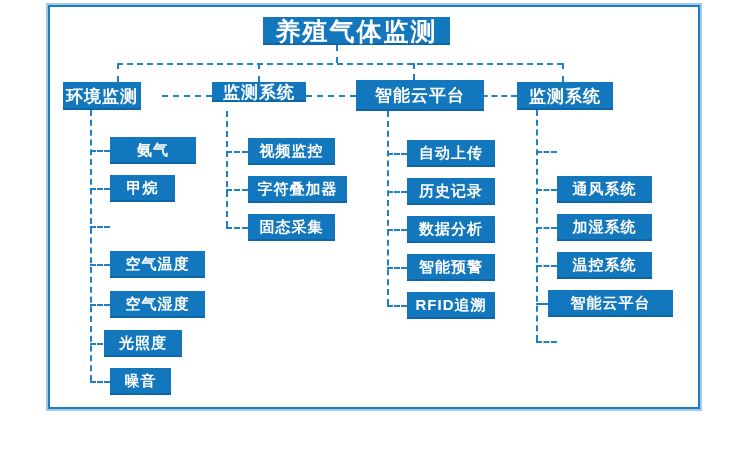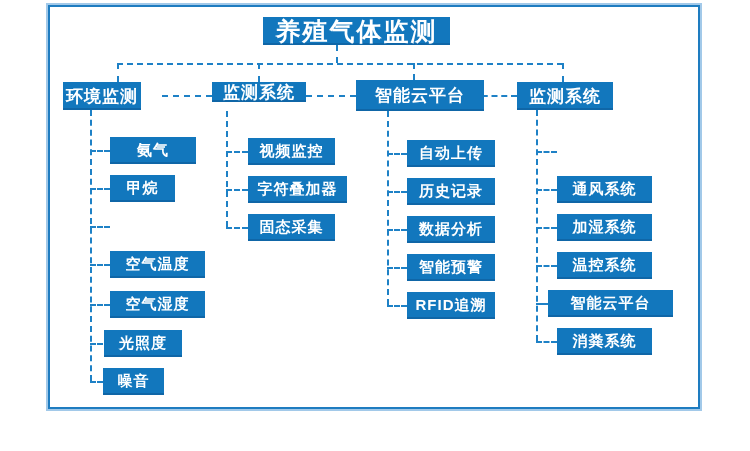--- a/index.html
+++ b/index.html
@@ -65,21 +65,21 @@
   <div class="hline" style="left:90px;top:264px;width:20px"></div>
   <div class="hline" style="left:90px;top:304px;width:20px"></div>
   <div class="hline" style="left:90px;top:343px;width:20px"></div>
   <div class="hline" style="left:90px;top:381px;width:20px"></div>
 
   <div class="node child" style="left:110px;top:137px;width:86px">氨气</div>
   <div class="node child" style="left:110px;top:175px;width:65px">甲烷</div>
   <div class="node child" style="left:110px;top:251px;width:95px">空气温度</div>
   <div class="node child" style="left:110px;top:291px;width:95px">空气湿度</div>
   <div class="node child" style="left:104px;top:330px;width:78px">光照度</div>
-  <div class="node child" style="left:103px;top:368px;width:61px">噪音</div>
+  <div class="node child" style="left:110px;top:368px;width:61px">噪音</div>
 
   <div class="hline" style="left:226px;top:151px;width:22px"></div>
   <div class="hline" style="left:226px;top:189px;width:22px"></div>
   <div class="hline" style="left:226px;top:227px;width:22px"></div>
 
   <div class="node child" style="left:248px;top:138px;width:87px">视频监控</div>
   <div class="node child" style="left:248px;top:176px;width:99px">字符叠加器</div>
   <div class="node child" style="left:248px;top:214px;width:87px">固态采集</div>
 
   <div class="hline" style="left:387px;top:153px;width:20px"></div>
@@ -98,15 +98,14 @@
   <div class="hline" style="left:536px;top:189px;width:21px"></div>
   <div class="hline" style="left:536px;top:227px;width:21px"></div>
   <div class="hline" style="left:536px;top:265px;width:21px"></div>
   <div class="hline" style="left:536px;top:303px;width:12px"></div>
   <div class="hline" style="left:536px;top:341px;width:21px"></div>
 
   <div class="node child" style="left:557px;top:176px;width:95px">通风系统</div>
   <div class="node child" style="left:557px;top:214px;width:95px">加湿系统</div>
   <div class="node child" style="left:557px;top:252px;width:95px">温控系统</div>
   <div class="node child" style="left:548px;top:290px;width:125px">智能云平台</div>
-  <div class="node child" style="left:557px;top:328px;width:95px">消粪系统</div>
 
 </div>
 
 </body></html>

